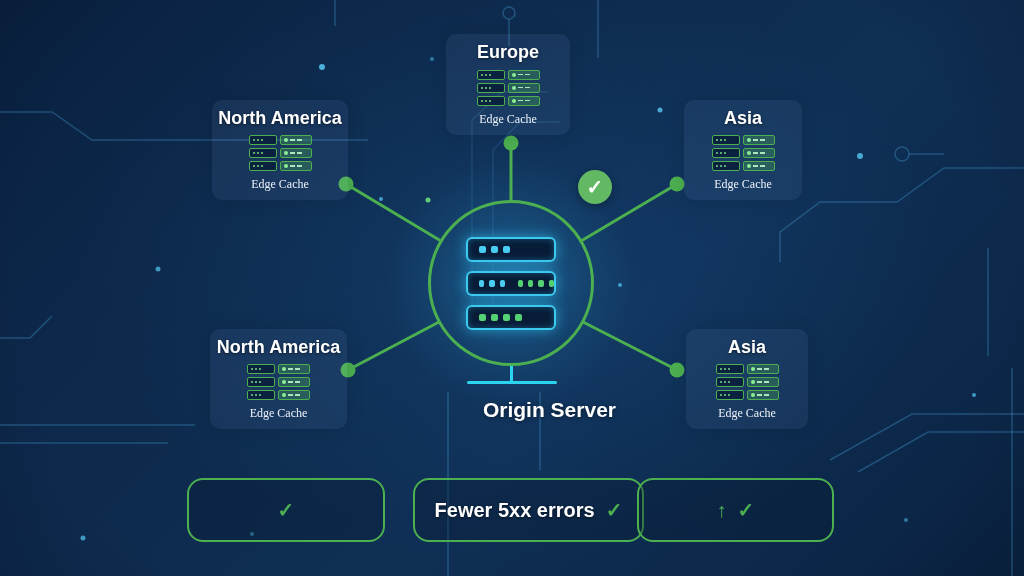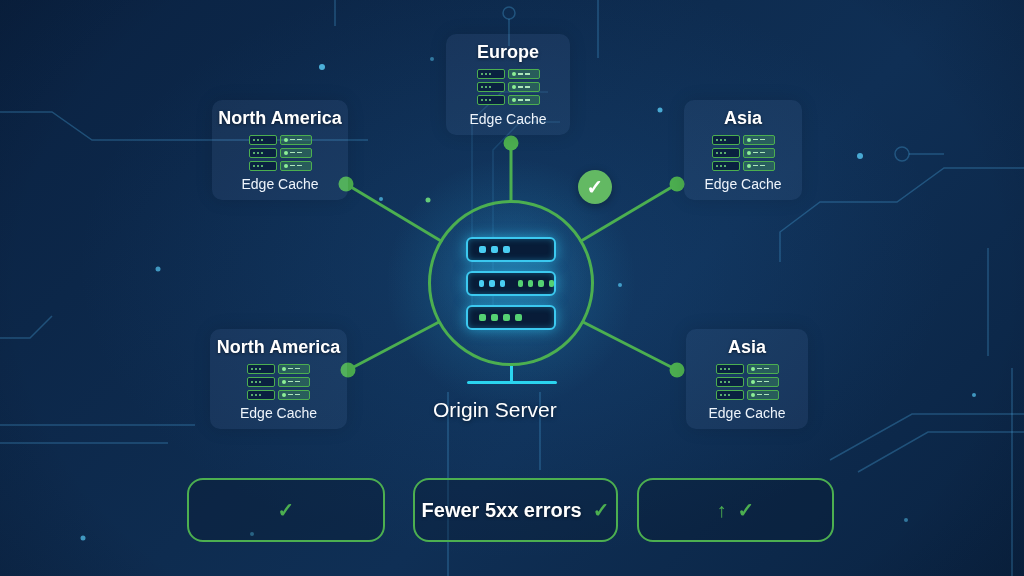--- a/index.html
+++ b/index.html
@@ -25,32 +25,32 @@
   .server-stack{display:flex;flex-direction:column;gap:9px;}
   .slab{width:90px;height:25px;background:#081c38;border:2.5px solid #3cc9f0;border-radius:6px;
     box-shadow:0 0 13px rgba(48,200,243,.6), inset 0 0 6px rgba(48,200,243,.35);
     display:flex;align-items:center;padding-left:11px;box-sizing:border-box;gap:5px;}
   .led{width:7px;height:7px;border-radius:2px;}
   .led.cyan{background:#49cdf2;}
   .led.green{background:#54d173;}
   .led.gap{margin-left:8px;}
   .stand-v{position:absolute;left:510px;top:366px;width:3px;height:16px;background:#2bd4ef;z-index:3;}
   .stand-h{position:absolute;left:467px;top:381px;width:90px;height:3px;background:#2bd4ef;border-radius:2px;z-index:3;}
-  .origin-label{position:absolute;left:433px;top:398px;width:200px;text-align:left;
-    font-size:21px;font-weight:normal;z-index:3;text-shadow:0 1px 4px rgba(0,0,0,.5);}
+  .origin-label{position:absolute;left:416px;top:398px;width:200px;text-align:right;
+    font-size:21px;font-weight:bold;z-index:3;text-shadow:0 1px 4px rgba(0,0,0,.5);}
   
   .check-circle{position:absolute;left:578px;top:170px;width:34px;height:34px;border-radius:50%;
     background:#63b963;z-index:4;display:flex;align-items:center;justify-content:center;
     box-shadow:0 2px 8px rgba(0,0,0,.3);color:#fff;font-size:20px;font-weight:bold;}
   
   .node{position:absolute;z-index:3;background:rgba(170,200,255,.07);border-radius:10px;
     display:flex;flex-direction:column;align-items:center;justify-content:space-between;
     padding:8px 20px;box-sizing:border-box;box-shadow:0 0 18px rgba(0,0,0,.12);}
   .node .region{font-size:18px;font-weight:bold;text-shadow:0 1px 3px rgba(0,0,0,.5);white-space:nowrap;}
-  .node .cache{font-size:14px;color:#eef4fb;font-weight:400;}
+  .node .cache{font-size:12px;color:#eef4fb;font-weight:400;font-family:Liberation Serif, serif;}
   .node-europe{left:446px;top:34px;width:124px;height:101px;}
   .node-na-top{left:212px;top:100px;width:136px;height:100px;}
   .node-asia-top{left:684px;top:100px;width:118px;height:100px;}
   .node-na-bottom{left:210px;top:329px;width:137px;height:100px;}
   .node-asia-bottom{left:686px;top:329px;width:122px;height:100px;}
   
   .mini-server{display:flex;flex-direction:column;gap:3px;}
   .ms-row{display:flex;gap:3px;}
   .ms-left{width:28px;height:10px;background:#0a2140;border:1px solid #4caf50;border-radius:2px;
     display:flex;align-items:center;gap:2px;padding:0 3px;box-sizing:border-box;}
@@ -58,21 +58,21 @@
   .ms-right{width:32px;height:10px;background:rgba(76,175,80,.30);border:1px solid #4caf50;border-radius:2px;
     display:flex;align-items:center;gap:2px;padding:0 3px;box-sizing:border-box;}
   .ms-led{width:4px;height:4px;background:#8cef96;border-radius:50%;}
   .ms-dash{width:5px;height:1.5px;background:rgba(195,255,205,.85);}
   
   .badge{position:absolute;top:478px;height:64px;border:2px solid #4caf50;border-radius:16px;
     background:rgba(8,26,50,.35);display:flex;align-items:center;justify-content:center;gap:11px;
     font-size:20px;font-weight:bold;z-index:3;box-sizing:border-box;text-shadow:0 1px 3px rgba(0,0,0,.5);}
   .badge .g-ic{color:#4caf50;font-size:20px;font-weight:bold;text-shadow:none;}
   .badge-1{left:187px;width:198px;}
-  .badge-2{left:413px;width:205px;}
+  .badge-2{left:413px;width:231px;}
   .badge-3{left:637px;width:197px;}
 </style>
 </head>
 <body>
 
 <div class="stage">
 
   <svg class="layer bg" width="1024" height="576">
     <g stroke="rgba(80,180,235,0.30)" stroke-width="1.5" fill="none">
       <path d="M0,112 H52 L92,140 H368"></path>

